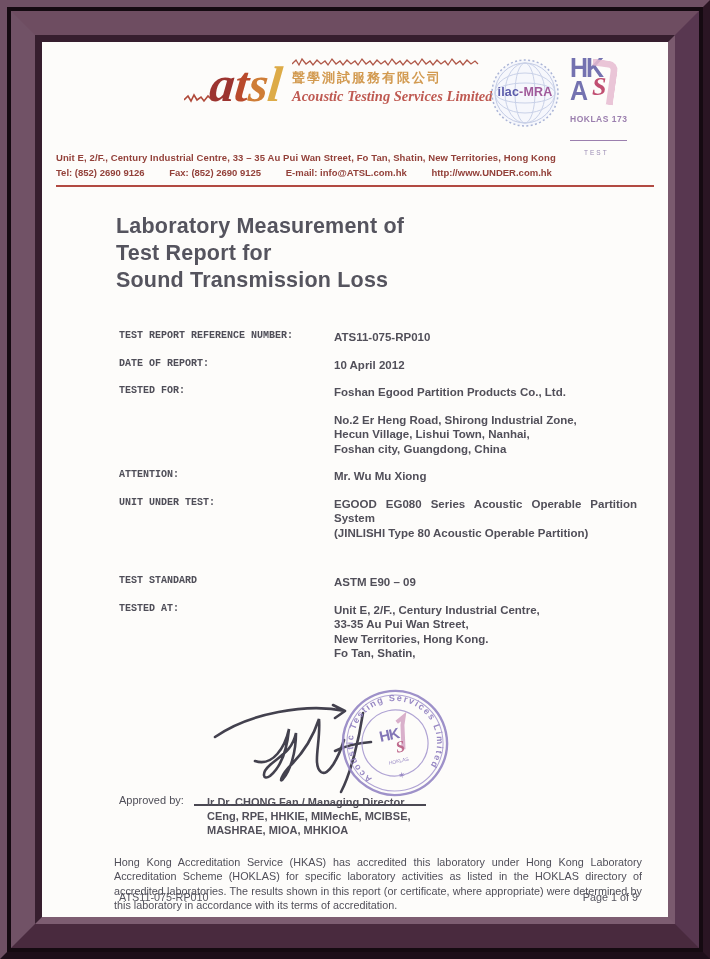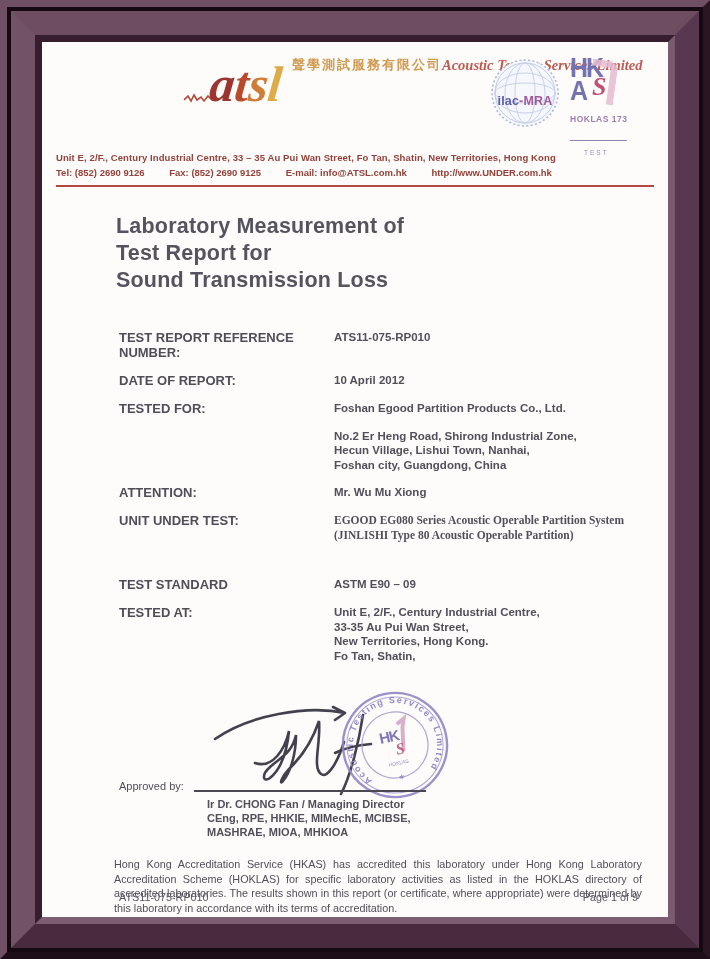--- a/index.html
+++ b/index.html
@@ -22,29 +22,29 @@
           overflow:hidden; color:#53525b; }
 
   
   .header { padding:10px 12px 0 12px; }
   .logo-row { display:flex; align-items:flex-start; justify-content:flex-end;
               padding-right:8px; gap:10px; height:96px; }
   .atsl-mark { display:flex; align-items:flex-end; margin-top:6px; position:relative; }
   .atsl-letter { font-size:50px; line-height:52px; font-weight:bold; font-style:italic;
                  font-family:"Liberation Serif", serif; transform:skewX(-6deg); }
   .squiggle-small { position:absolute; left:-26px; bottom:6px; }
-  .atsl-names { display:flex; flex-direction:row; margin-top:4px; width:188px; }
+  .atsl-names { display:flex; flex-direction:column; margin-top:4px; width:188px; }
   .waveform-long { margin-bottom:1px; }
   .atsl-cn { font-size:13px; font-weight:bold; color:#d29a50; letter-spacing:2px;
              white-space:nowrap; }
   .atsl-en { font-family:"Liberation Serif", serif; font-style:italic; font-weight:bold;
              font-size:14.5px; color:#bf5a52; white-space:nowrap; margin-top:1px; }
 
   .ilac-logo { margin-top:6px; position:relative; width:70px; height:70px; flex:none; }
-  .ilac-text { position:absolute; top:36px; left:0; width:70px; text-align:center;
+  .ilac-text { position:absolute; top:27px; left:0; width:70px; text-align:center;
                font-size:12.5px; font-weight:bold; letter-spacing:.2px; }
   .ilac-text .p1 { color:#5c5cab; } .ilac-text .p2 { color:#a05a9a; }
 
   .hkas-logo { width:78px; flex:none; margin-top:4px; text-align:left; position:relative; }
   .hkas-hk { font-size:25px; font-weight:900; color:#7472b0; letter-spacing:-2px;
              line-height:22px; transform:scaleY(1.12); display:block; }
   .hkas-row2 { position:relative; height:26px; }
   .hkas-a { font-size:25px; font-weight:900; color:#7472b0; letter-spacing:-2px;
             line-height:24px; transform:scaleY(1.08); display:inline-block; }
   .hkas-j { position:absolute; left:20px; top:-18px; width:26px; height:44px;
@@ -63,30 +63,30 @@
   .contact-line span { margin-right:22px; }
   .red-rule { border:none; border-top:2.5px solid #b24a42; margin:7px 2px 0 2px; }
 
   
   .title { margin:26px 0 0 74px; font-size:21.5px; font-weight:bold; color:#55545e;
            line-height:27px; letter-spacing:.2px; }
 
   
   .fields { margin:36px 28px 0 77px; }
   .frow { display:flex; margin-bottom:13px; }
-  .flabel { width:215px; flex:none; font-size:13px; font-weight:bold; color:#4f4e58; }
+  .flabel { width:215px; flex:none; font-size:10px; font-weight:bold; color:#4f4e58;font-family:Liberation Mono, monospace; }
   .fvalue { width:303px; font-size:11.5px; font-weight:bold; color:#514f59; line-height:14.5px; }
-  .just { text-align:justify;font-family:Liberation Serif, serif; }
+  .just { text-align:justify; }
   .gap-lg { height:22px; }
 
   
   .sig-area { position:relative; margin:30px 0 0 77px; width:520px; height:152px; }
   .signature-svg { position:absolute; left:78px; top:4px; }
   .stamp { position:absolute; left:220px; top:-4px; opacity:.9; transform:rotate(-12deg); }
-  .approved-row { position:absolute; left:0; top:84px; display:flex; align-items:flex-end; }
+  .approved-row { position:absolute; left:0; top:100px; display:flex; align-items:flex-end; }
   .approved-label { font-size:11px; color:#4f4e58; margin-right:10px; }
   .sig-line { width:232px; height:15px; border-bottom:2px solid #4a4852; }
   .sig-names { position:absolute; left:88px; top:104px; font-size:11px; font-weight:bold;
                color:#514f59; line-height:14px; }
 
   
   .accreditation { margin:12px 26px 0 72px; font-size:10.8px; color:#504f59;
                    text-align:justify; line-height:14.5px; }
   .page-footer { position:absolute; left:77px; right:30px; bottom:14px;
                  display:flex; justify-content:space-between;

